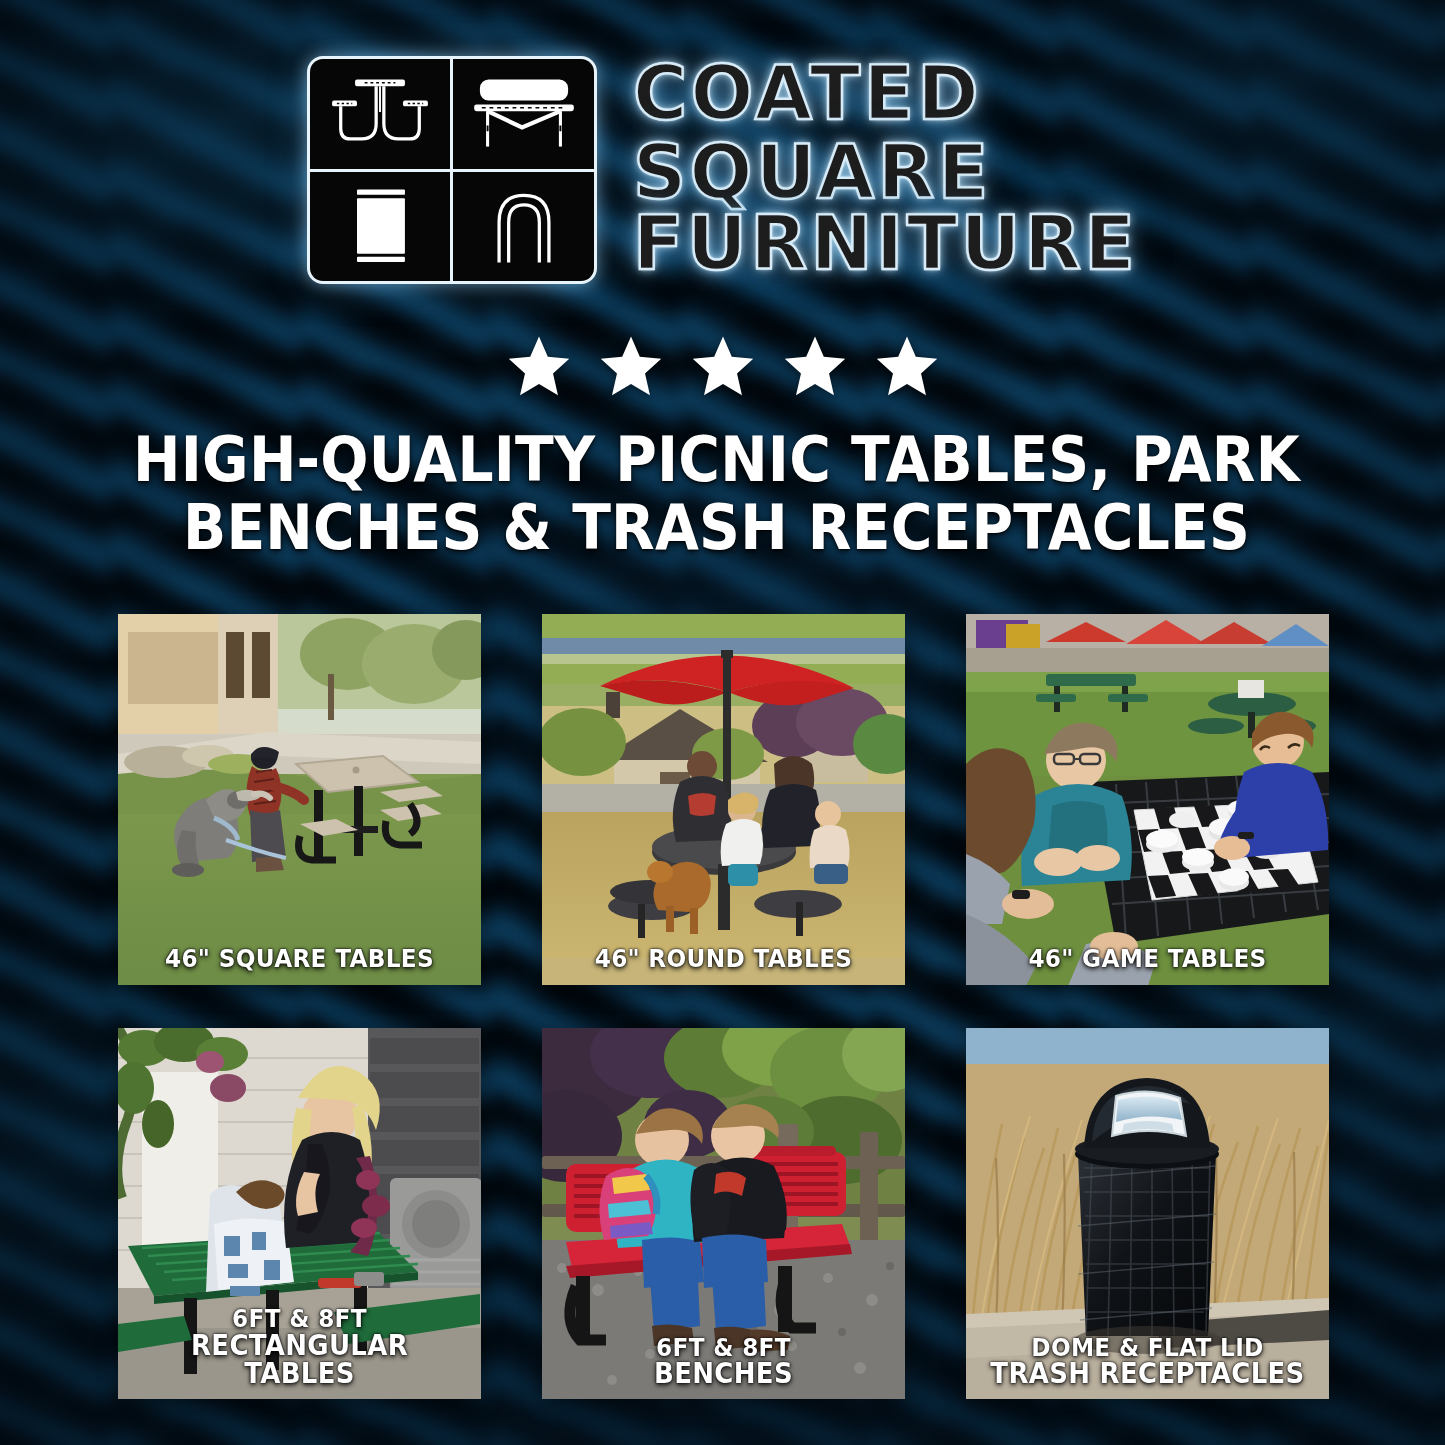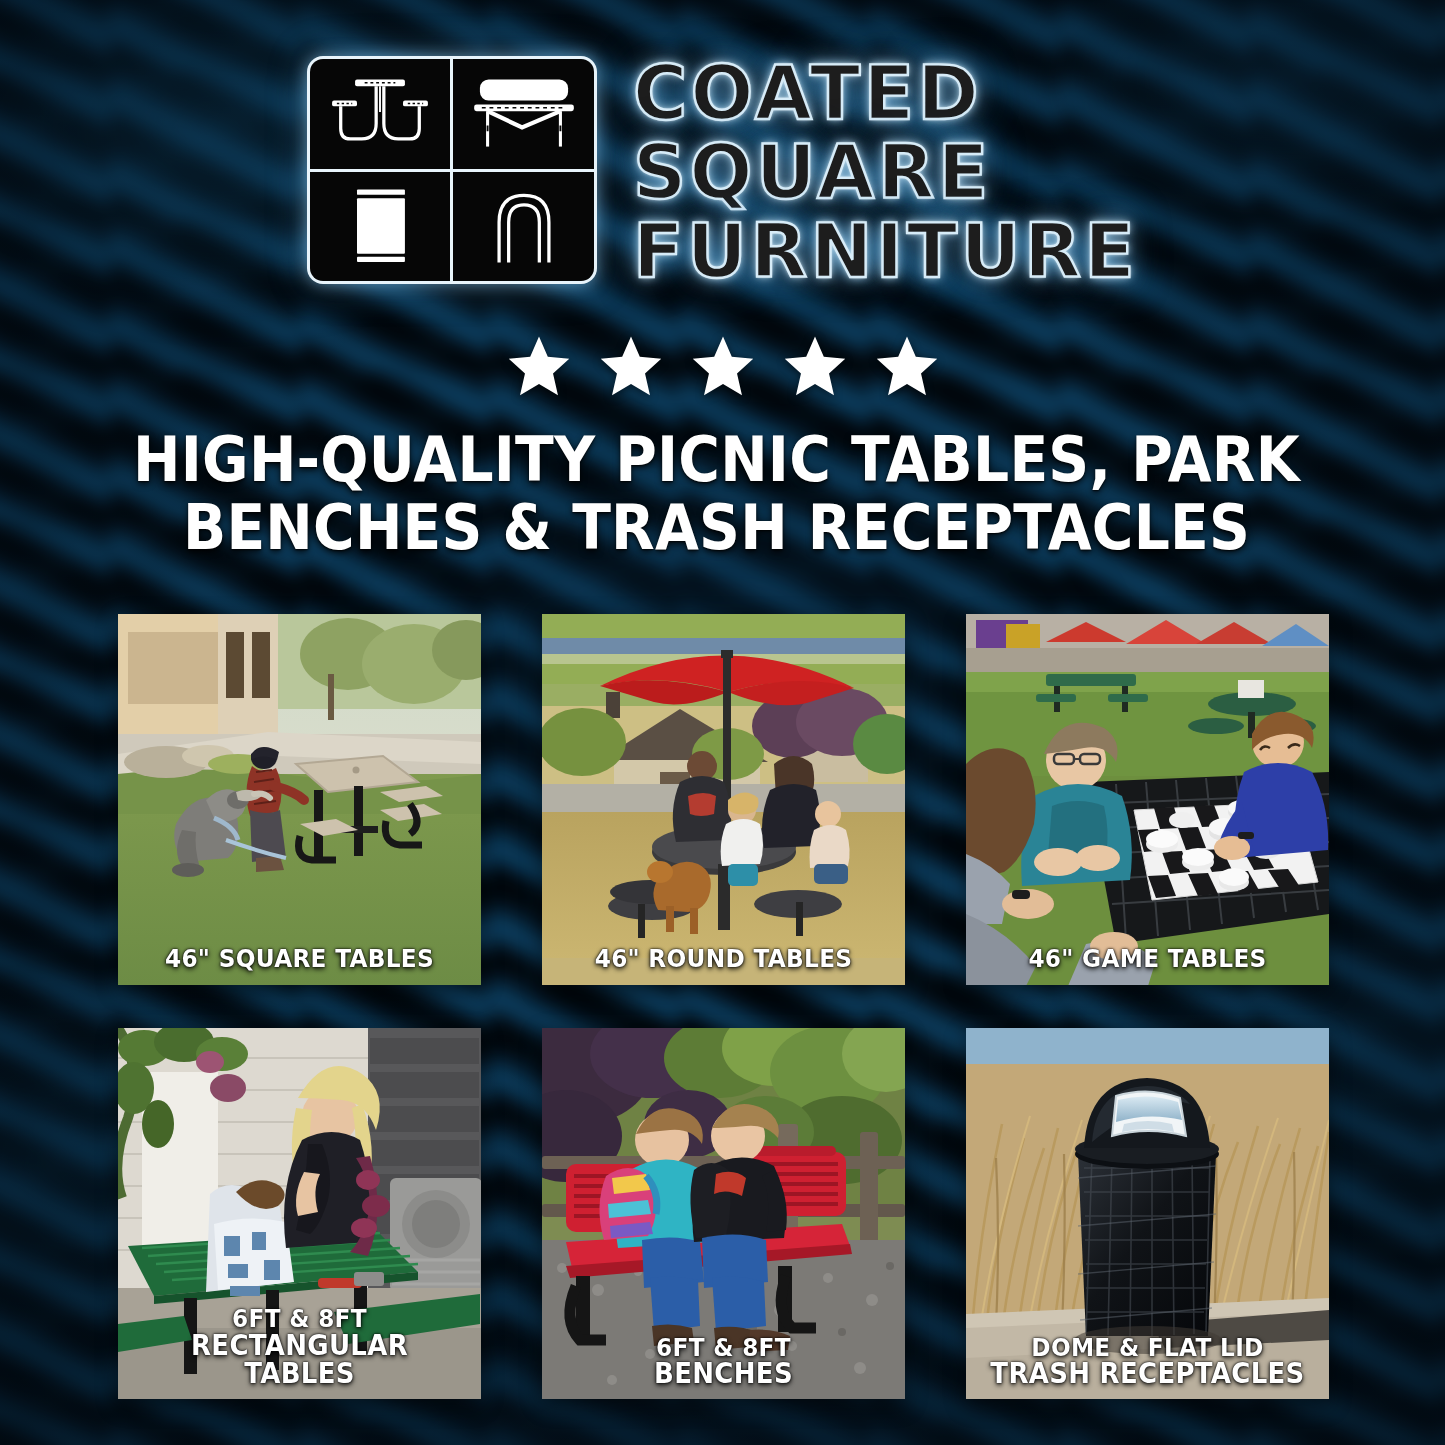--- a/index.html
+++ b/index.html
@@ -68,21 +68,21 @@
     -webkit-text-stroke:2.4px #d7ecf8;
     text-shadow:
        0 0 3px #ffffff,
        0 0 10px rgba(195,230,250,.95),
        0 0 22px rgba(120,185,230,.75),
        0 0 40px rgba(70,140,190,.5);
     white-space:nowrap;
   }
   .wm-1{font-size:74px;}
   .wm-2{font-size:74px;margin-top:8px;}
-  .wm-3{font-size:74px;margin-top:8px;}
+  .wm-3{font-size:74px;margin-top:0;}
 
   
   .stars{position:absolute;left:0;right:0;top:333px;display:flex;justify-content:center;gap:24px;}
   .star{width:68px;height:66px;color:#ffffff;filter:drop-shadow(0 2px 4px rgba(0,0,0,.55));}
   .star svg{display:block;width:100%;height:100%;}
 
   
   .headline{position:absolute;left:60px;right:72px;top:428px;text-align:center;}
   .hl-line{
     font-family:"DejaVu Sans", sans-serif;

